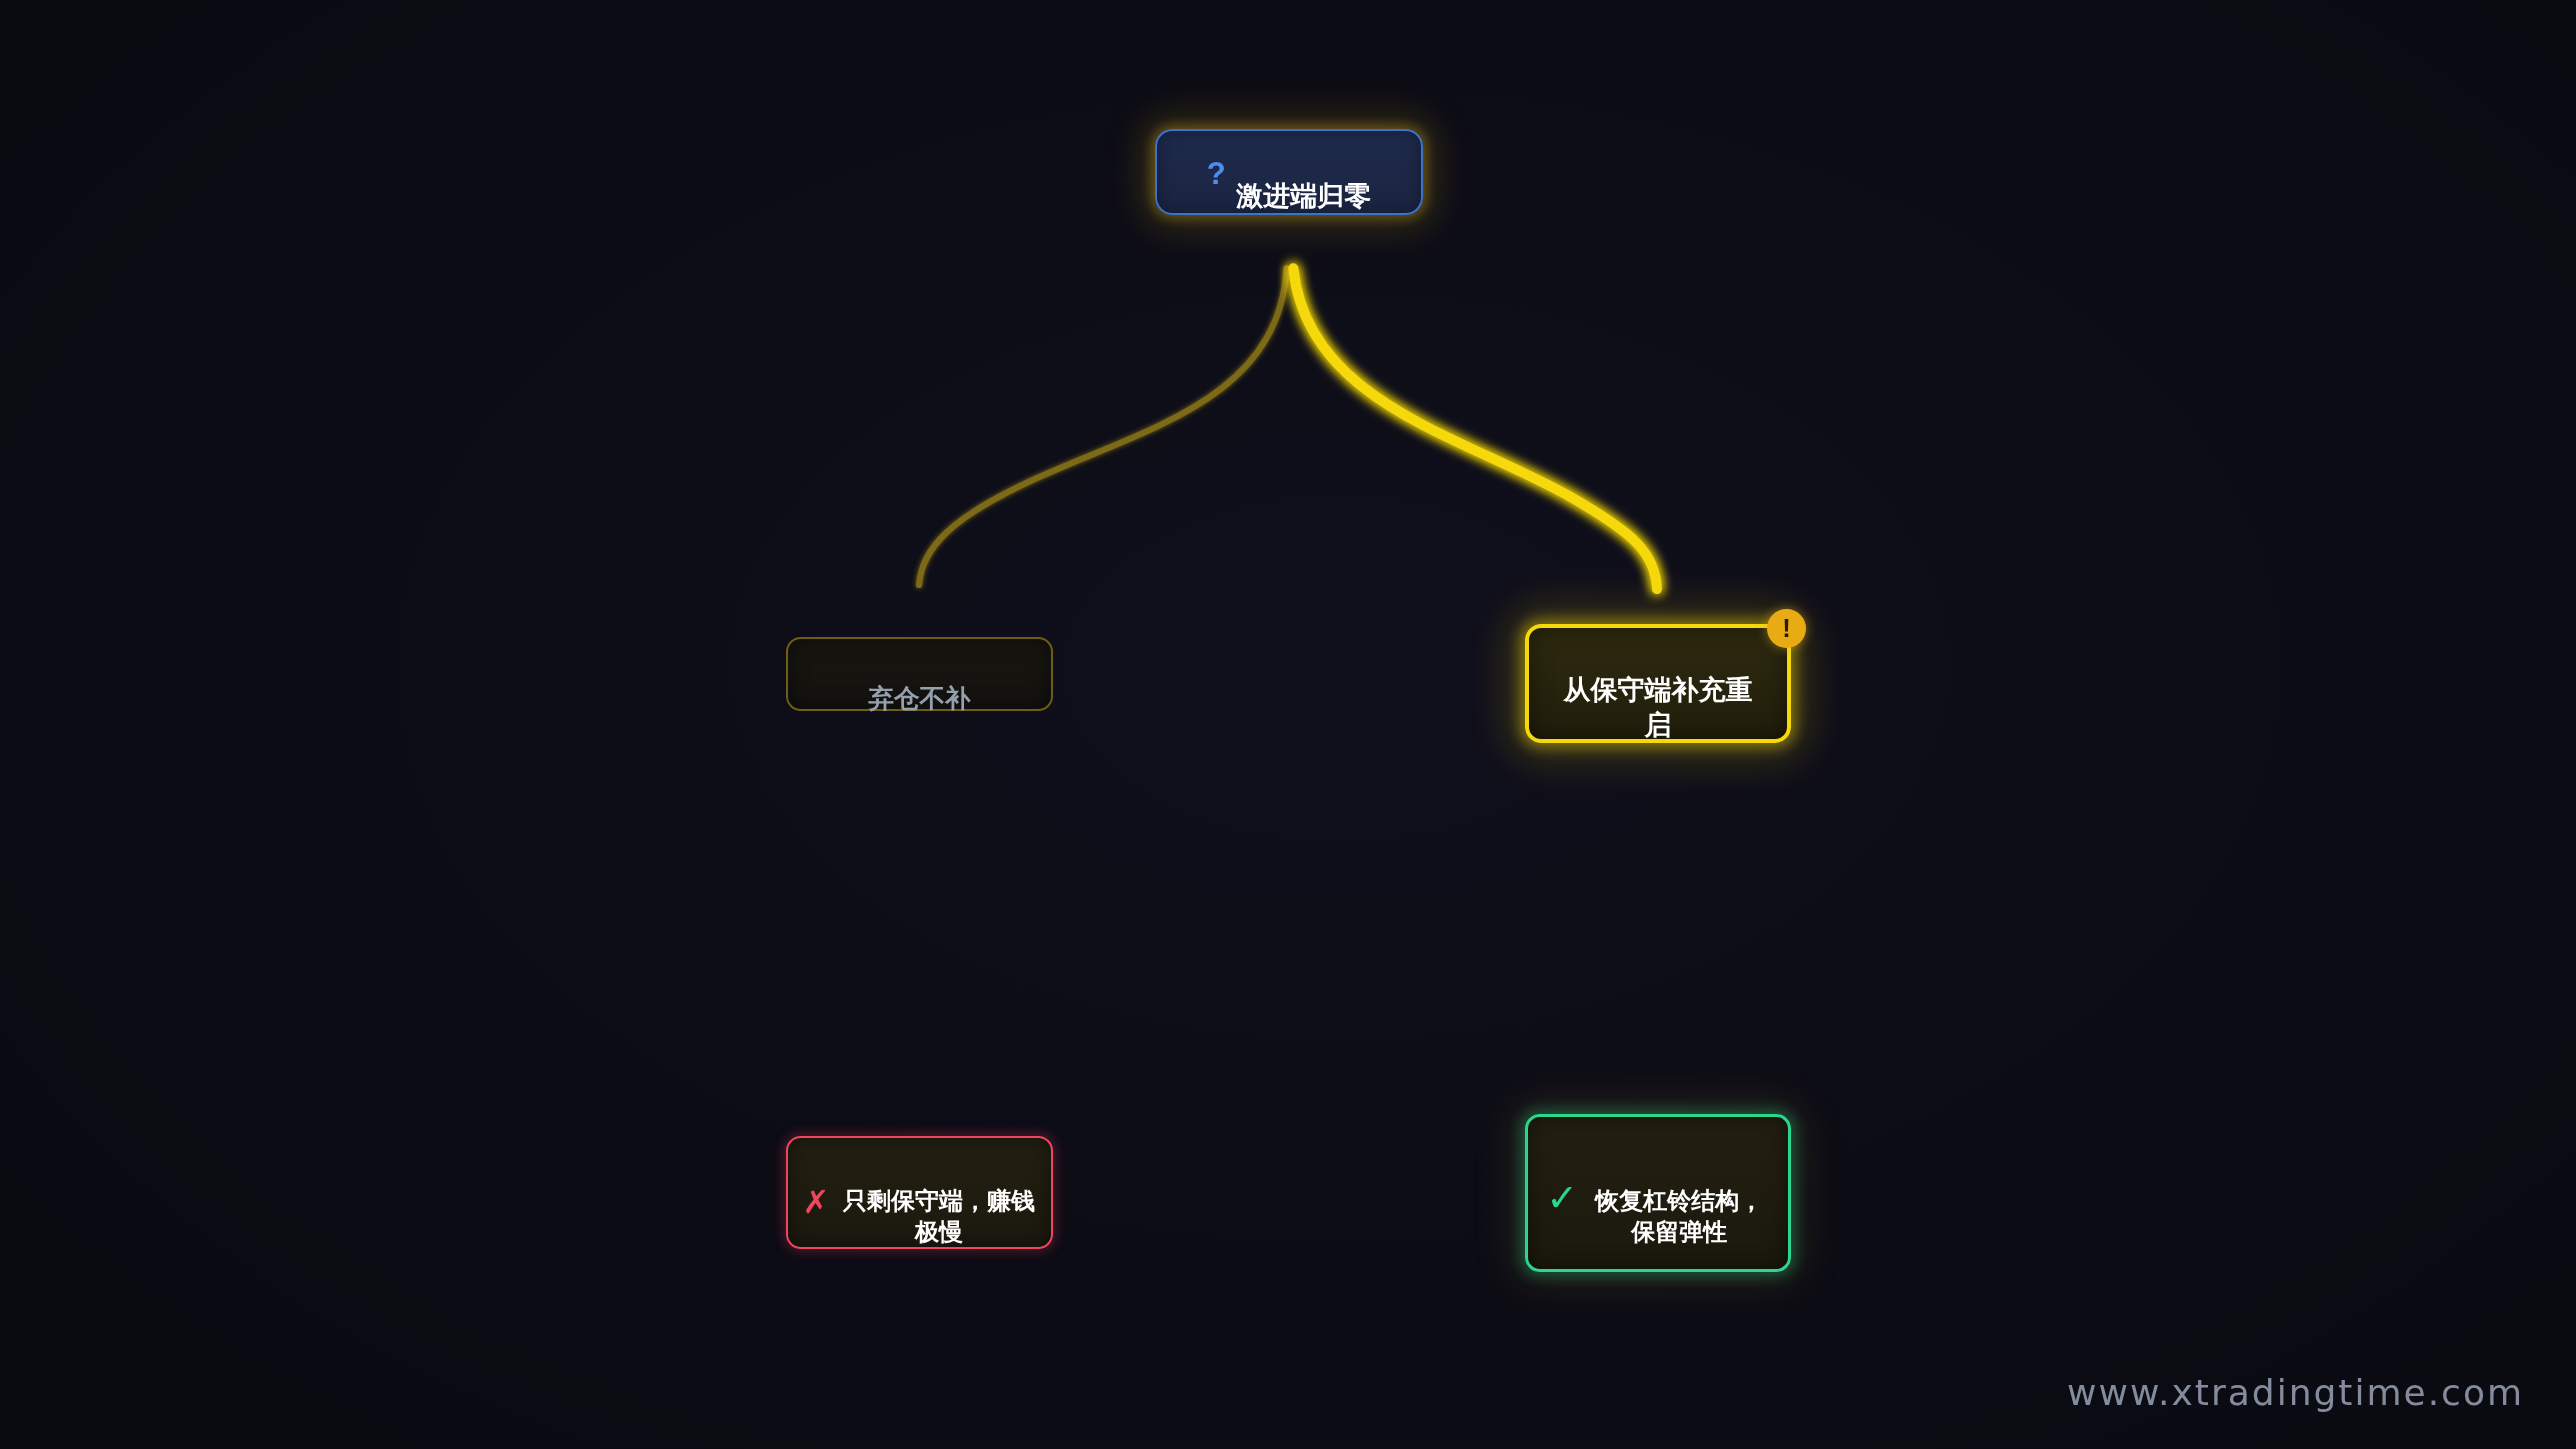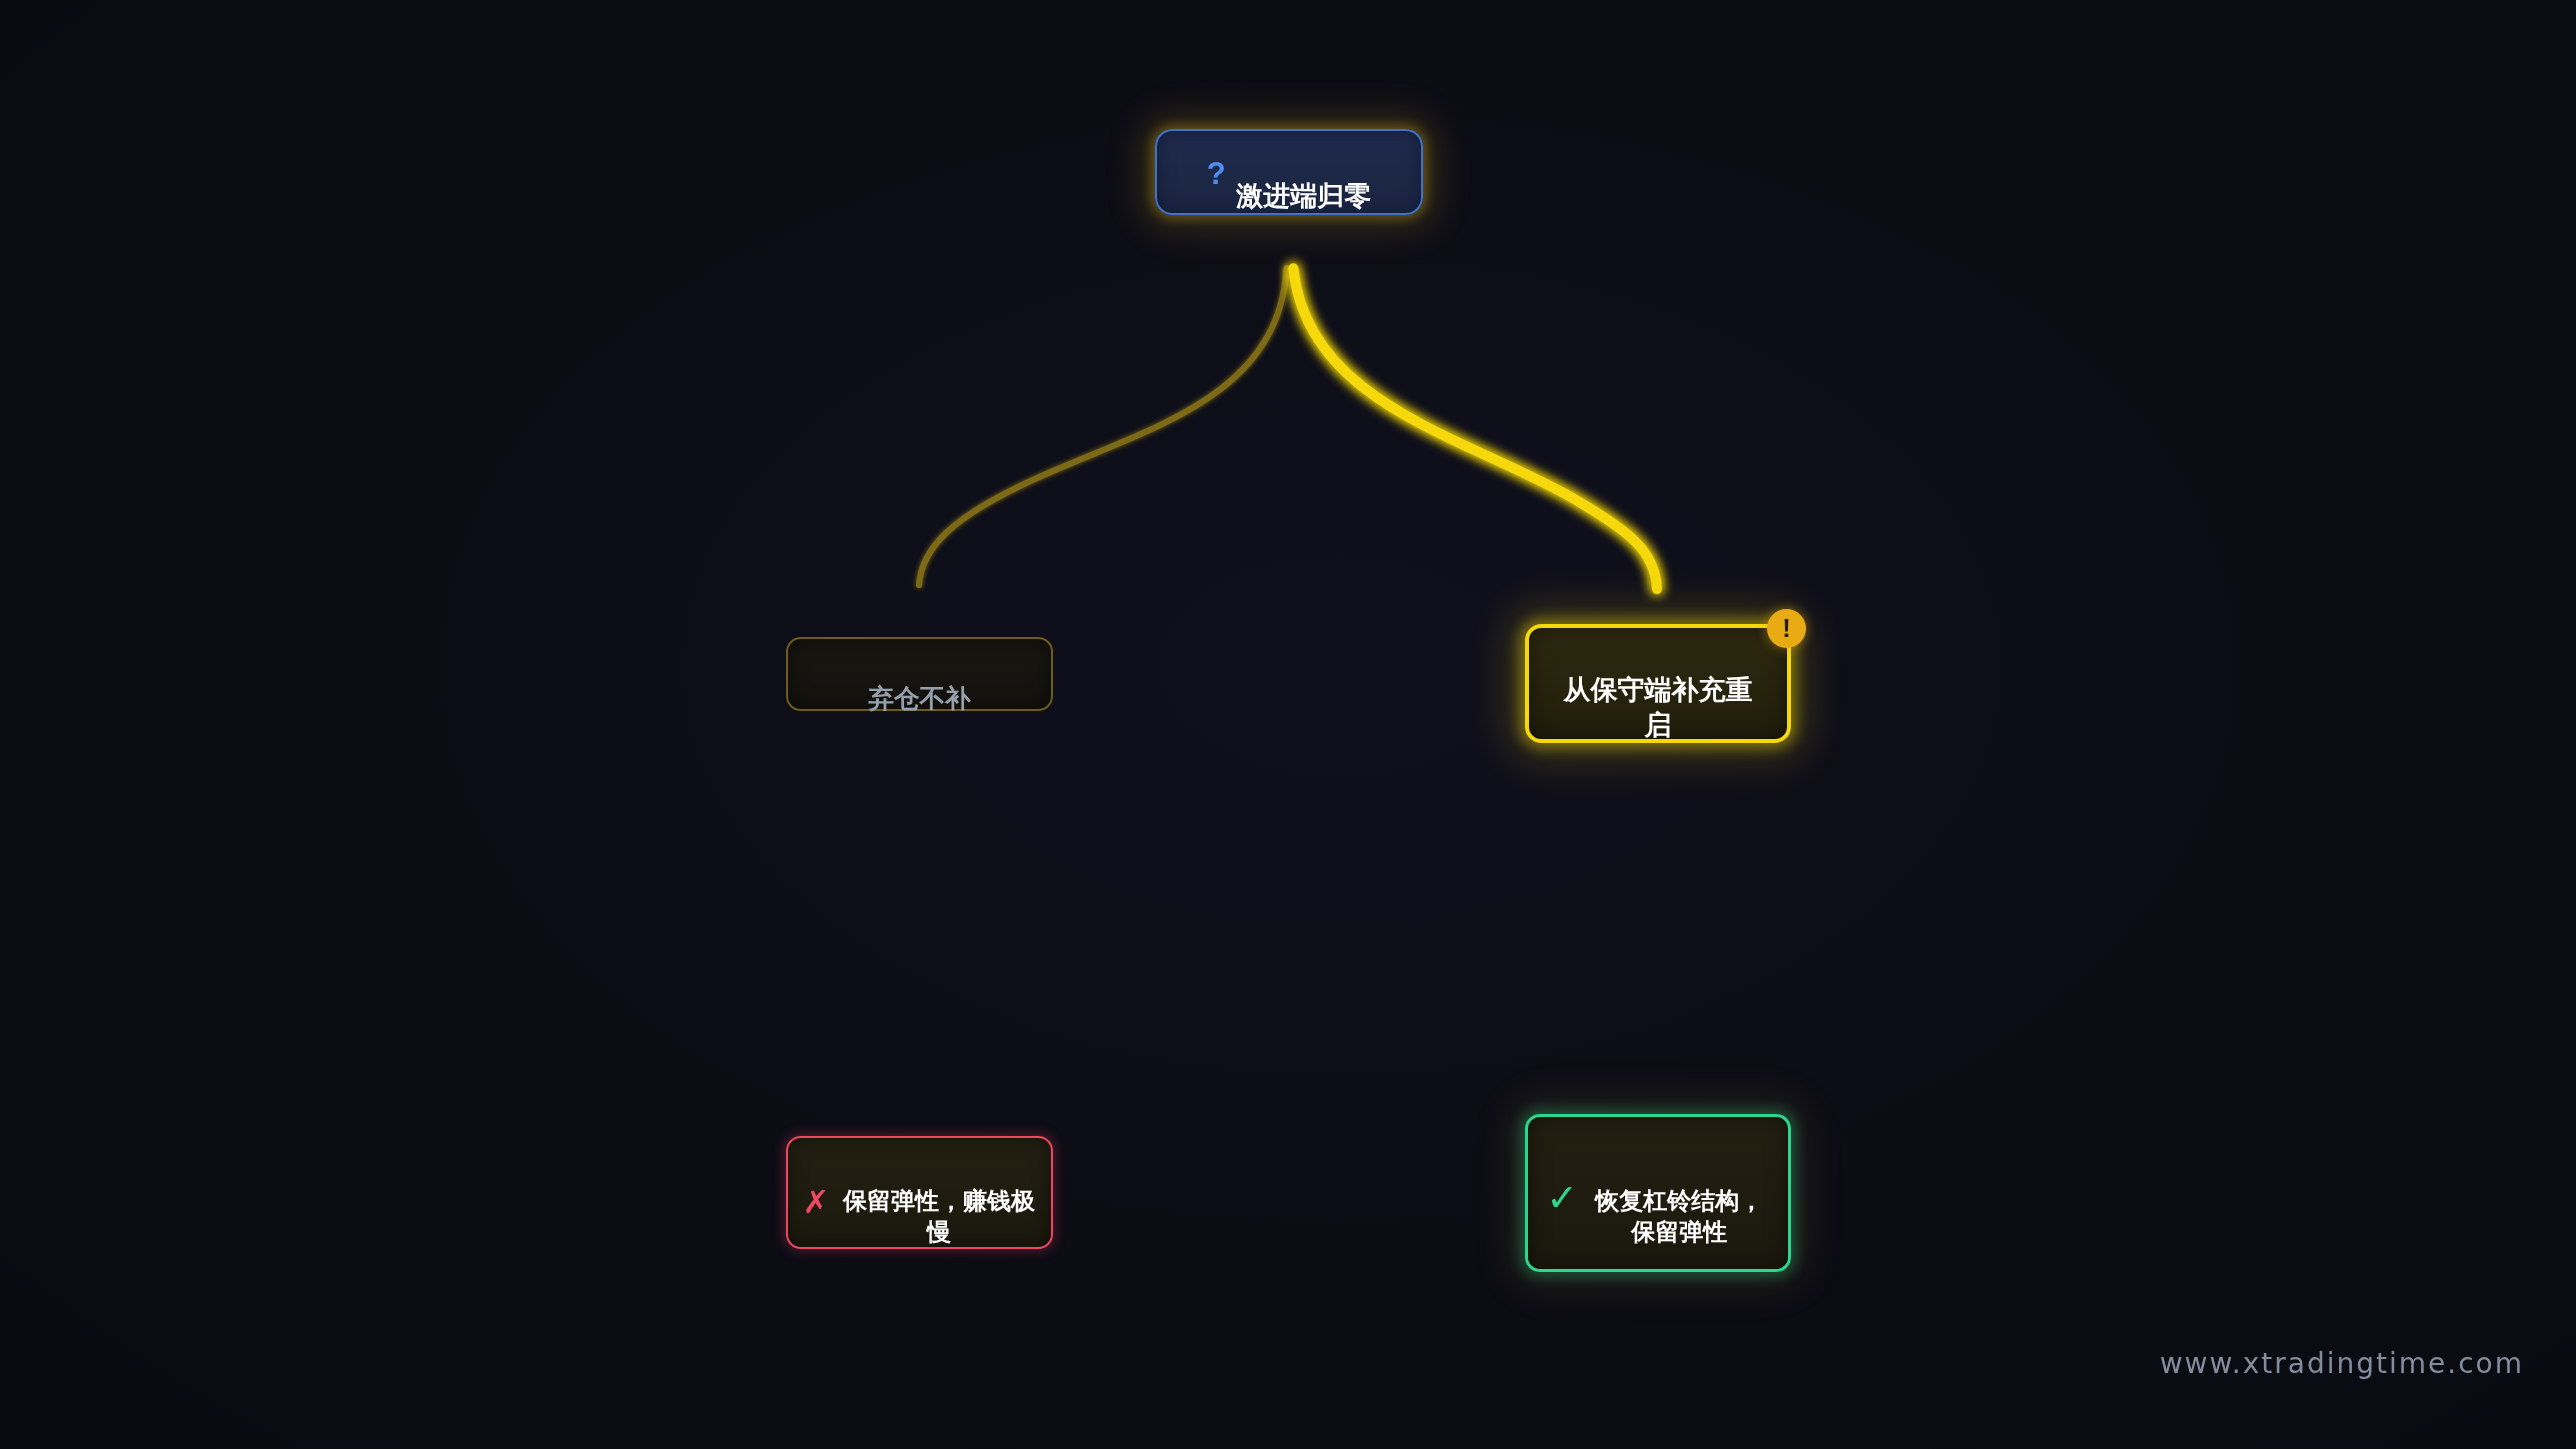--- a/index.html
+++ b/index.html
@@ -186,23 +186,23 @@
   }
 
   .node .label { max-width: 201px; margin-top: 48px; }
   #node-out-right .label { max-width: 181px; }
   #node-out-left .label { max-width: 195px; }
 
   
   #watermark {
     position: absolute;
     right: 52px;
-    bottom: 69px;
+    bottom: 36px;
     color: #8e97a8;
-    font-size: 28px;
+    font-size: 36px;
     letter-spacing: 2px;
     font-family: "DejaVu Sans", "Liberation Sans", sans-serif;
     opacity: 0.92;
   }
 </style>
 </head>
 <body>
 
 <div id="canvas">
 
@@ -244,21 +244,21 @@
     <span class="label">弃仓不补</span>
   </div>
 
   <div class="node" id="node-mid-right">
     <span class="label">从保守端补充重启</span>
     <span id="badge-warning">!</span>
   </div>
 
   <div class="node" id="node-out-left">
     <span class="mark">✗</span>
-    <span class="label">保留弹性，赚钱极慢</span>
+    <span class="label">只剩保守端，赚钱极慢</span>
   </div>
 
   <div class="node" id="node-out-right">
     <span class="mark">✓</span>
     <span class="label">恢复杠铃结构，保留弹性</span>
   </div>
 
   <div id="watermark">www.xtradingtime.com</div>
 
 </div>

